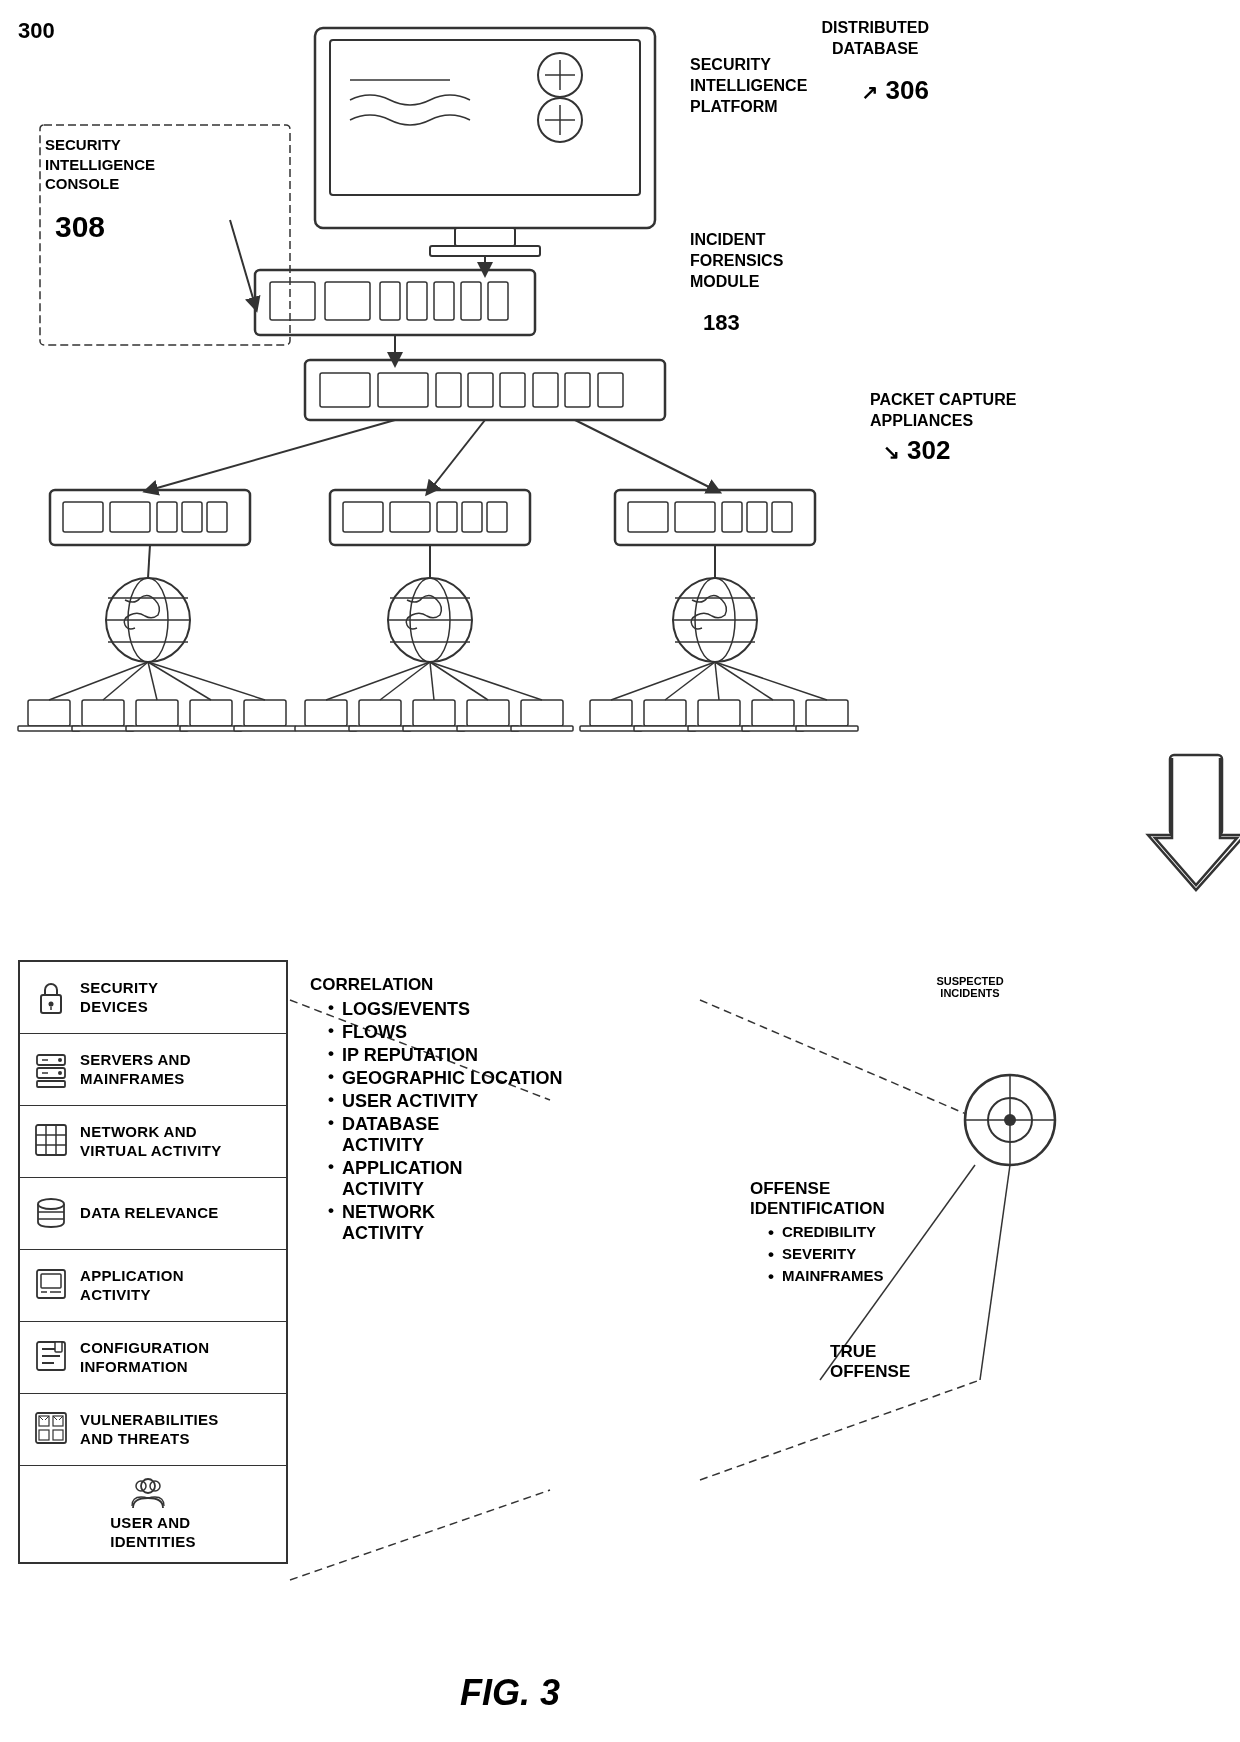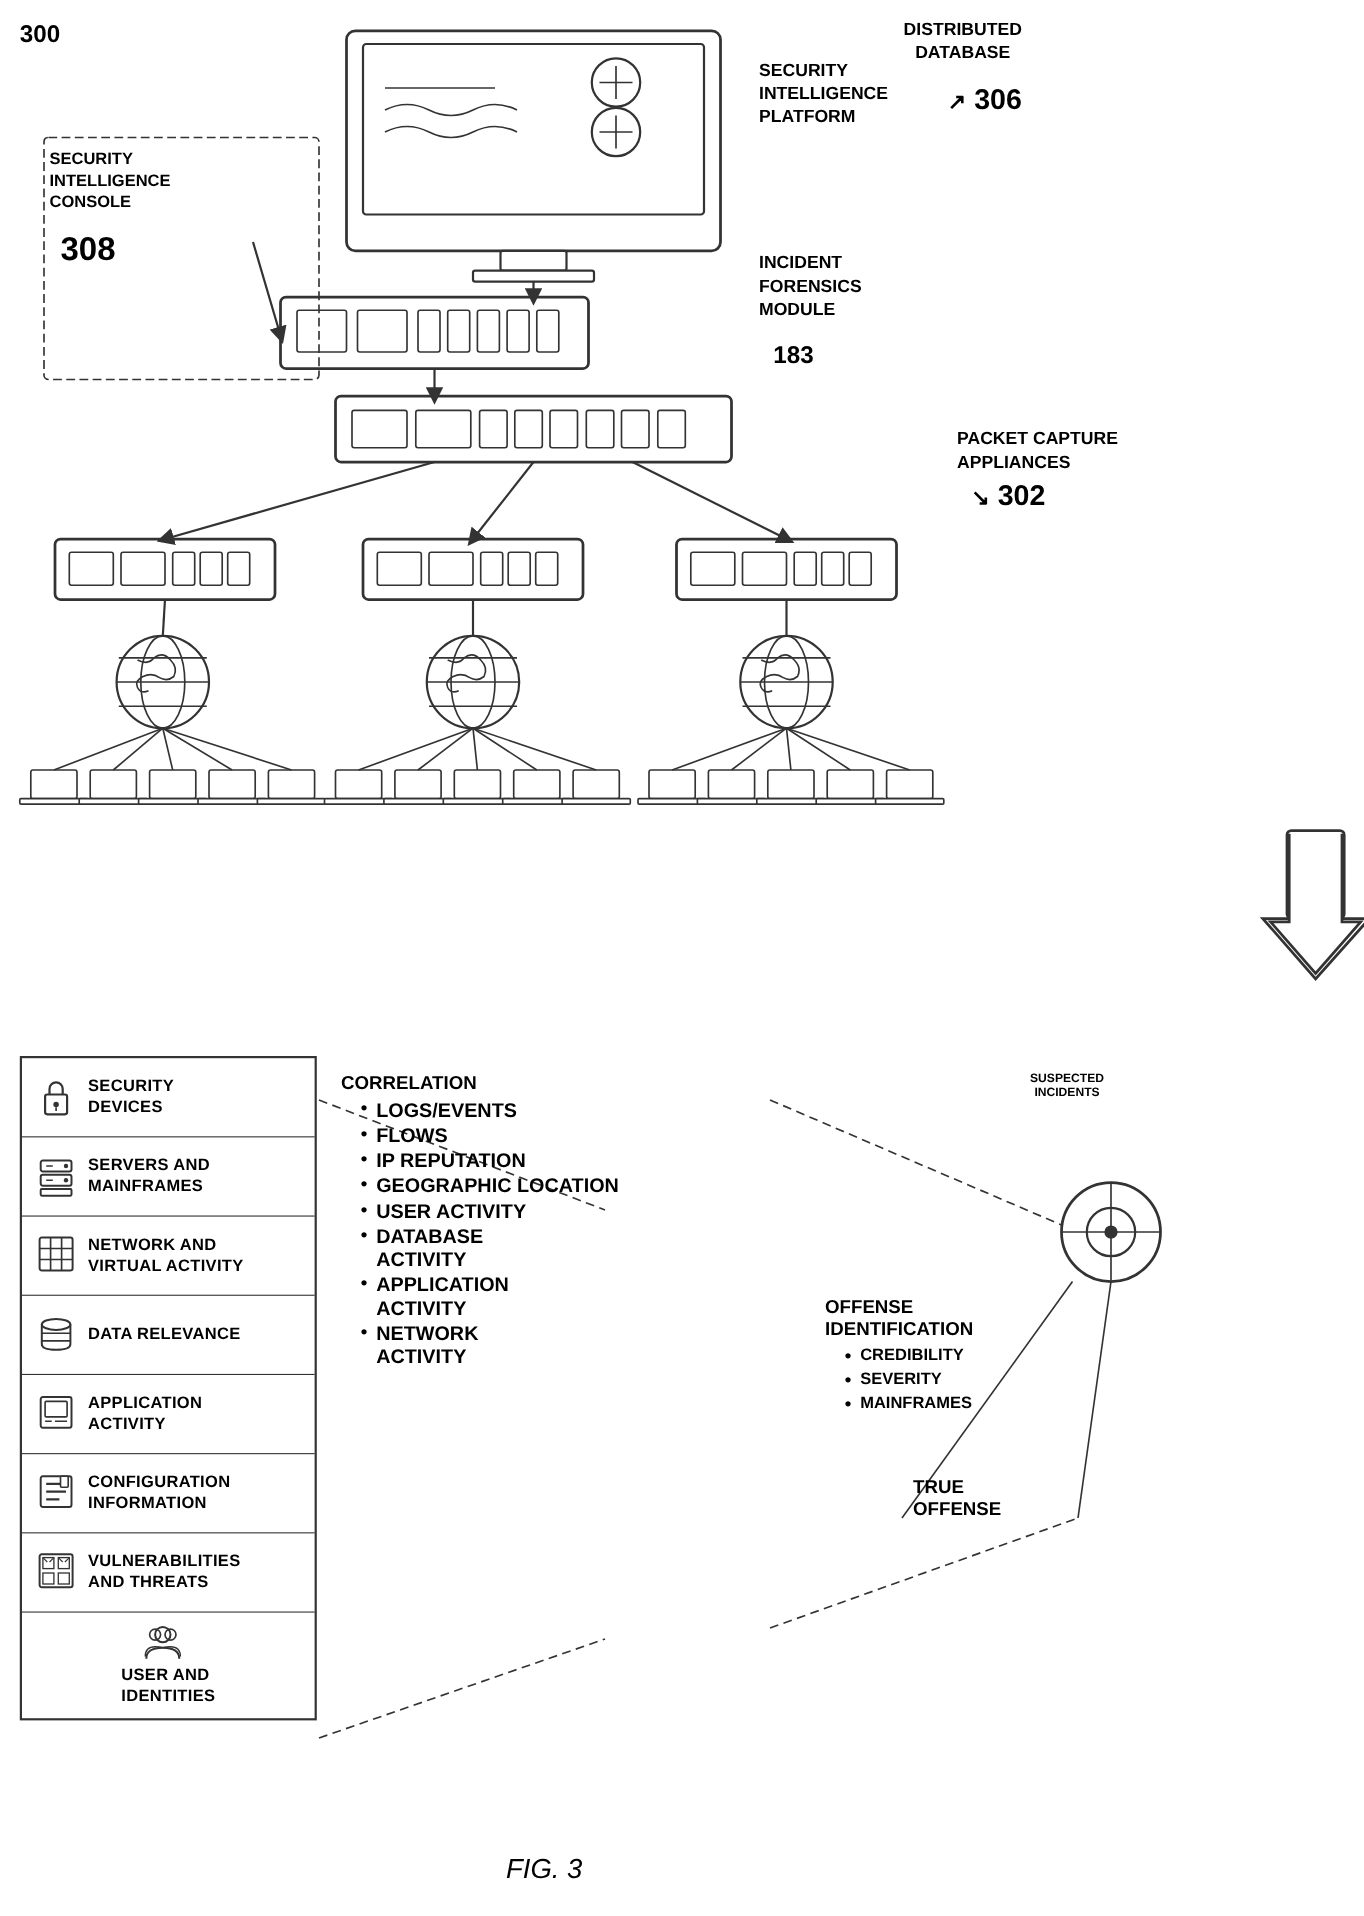--- a/index.html
+++ b/index.html
@@ -198,22 +198,22 @@
       font-size: 17px;
       font-weight: bold;
       margin-top: 55px;
       margin-left: 100px;
     }
 
     
     .fig-label {
       position: absolute;
       bottom: 28px; left: 460px;
-      font-size: 25px;
-      font-weight: normal;
+      font-size: 36px;
+      font-weight: bold;
       font-style: italic;
     }
   </style>
 </head>
 <body>
 
 <div class="diagram-container">
 
   <div class="label-300">300</div>
 

